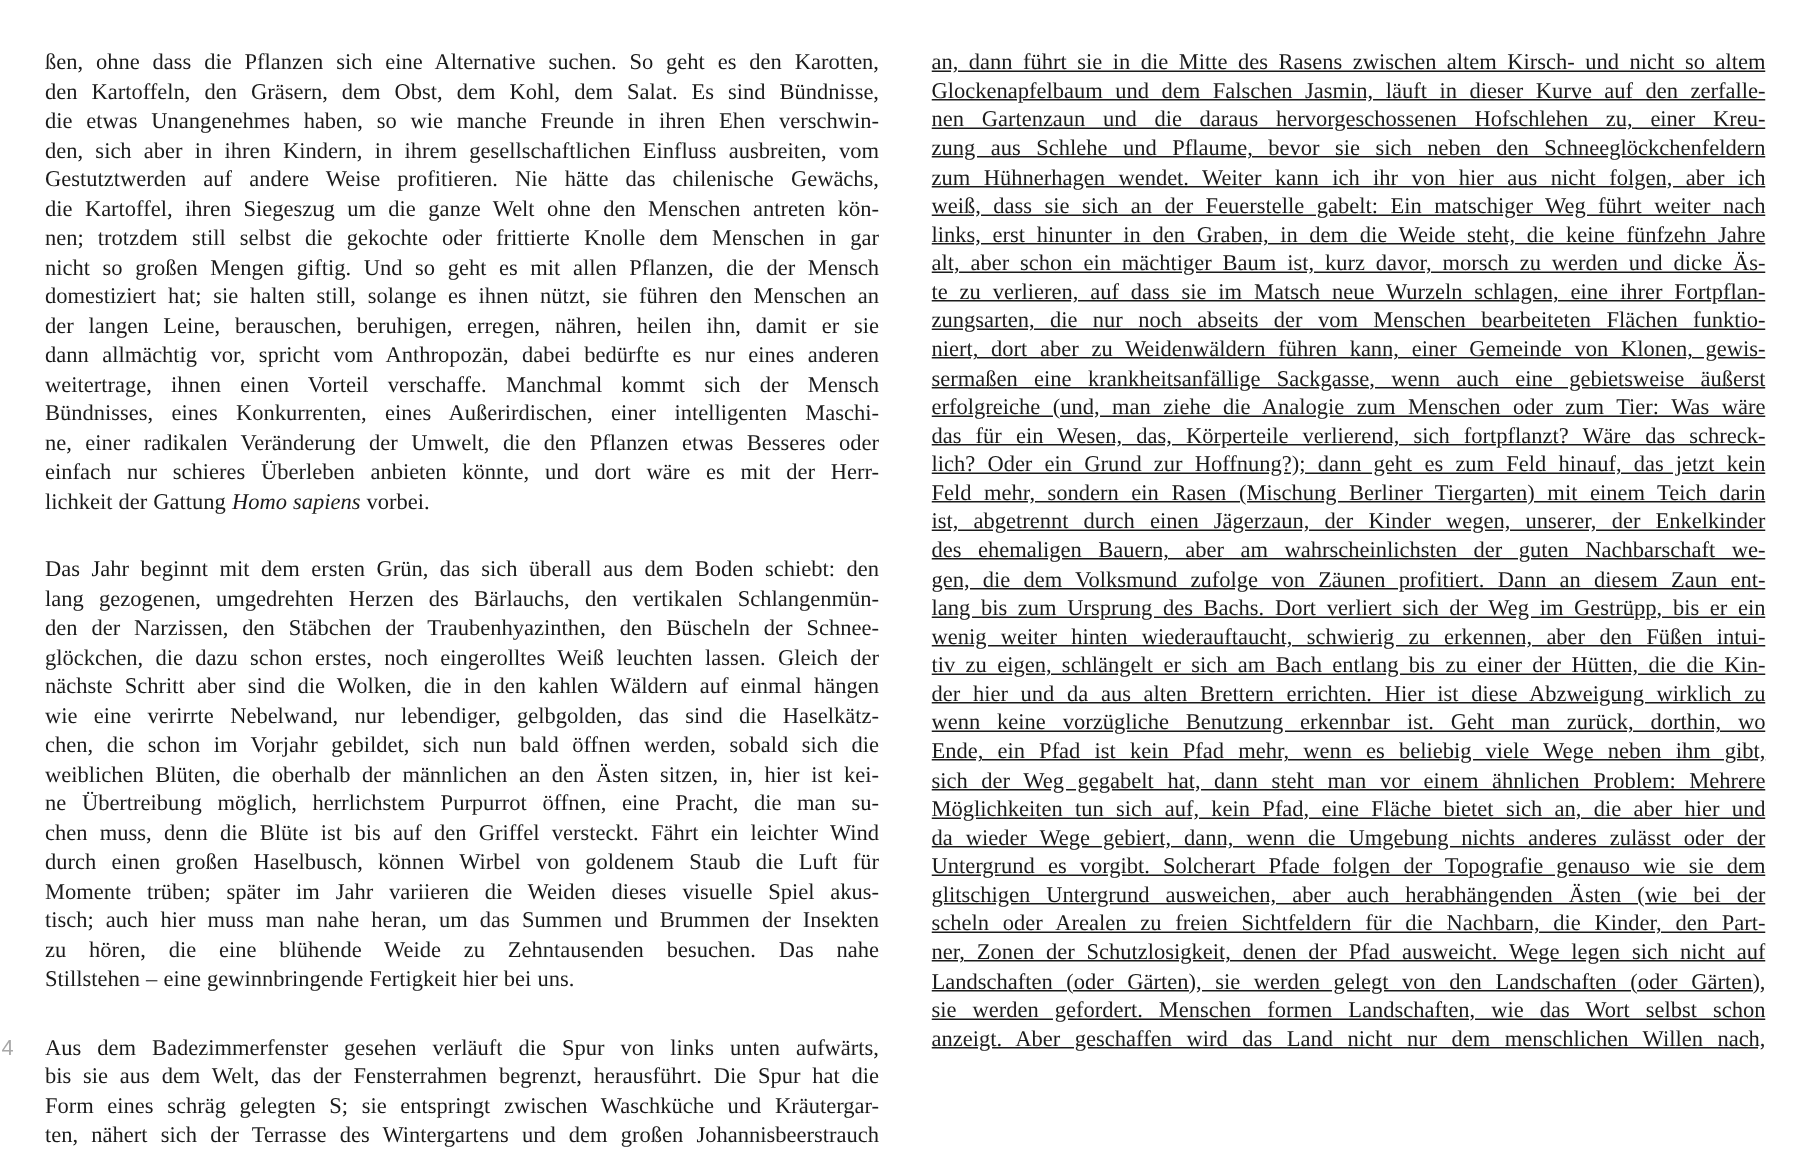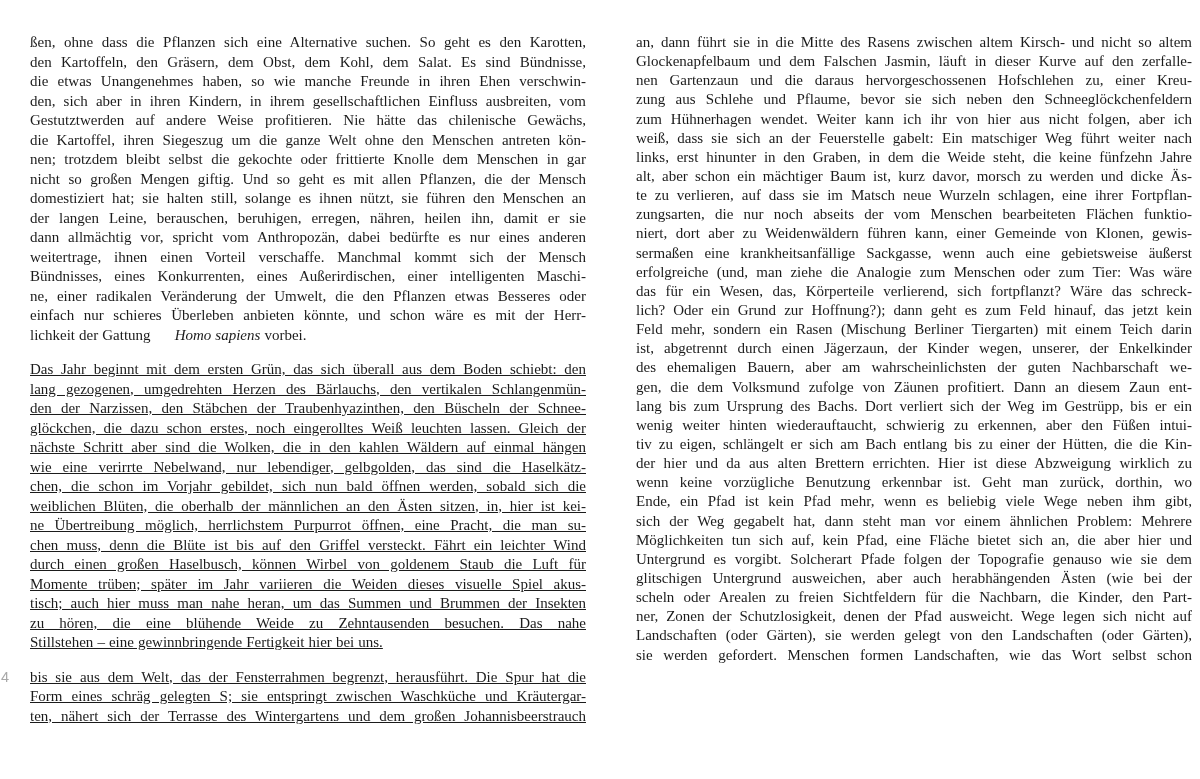--- a/index.html
+++ b/index.html
@@ -21,66 +21,66 @@
     height: 779px;
     background: #ffffff;
   }
   .column {
     position: absolute;
     top: 33px;
     width: 556px;
     font-size: 15px;
   }
   .col-left  { left: 30px;  --lh: 19.5px; line-height: var(--lh); }
-  .col-right { left: 636px; --lh: 19.15px; line-height: var(--lh); }
+  .col-right { left: 621px; --lh: 19.15px; line-height: var(--lh); text-decoration: underline; }
   .paragraph { position: relative; }
-  .paragraph + .paragraph { margin-top: 15px; text-decoration: underline; }
+  .paragraph + .paragraph { margin-top: 26px; }
   .line {
     height: var(--lh);
     overflow: hidden;
     text-align: justify;
     text-align-last: justify;
     -moz-text-align-last: justify;
     word-spacing: 0.02em;
   }
   .line.last-line {
     text-align-last: left;
     -moz-text-align-last: left;
   }
   .margin-number {
     position: absolute;
     left: -29px;
     top: 0.5px;
     color: #a8a8a8;
     font-family: "Liberation Sans", sans-serif;
     font-size: 14.5px;
   }
-  i { font-style: italic; margin-left: 20px; }
+  i { font-style: italic; }
 </style>
 </head>
 <body>
 
 <div class="spread">
   <section class="column col-left">
       <div class="paragraph">
         <div class="line">ßen, ohne dass die Pflanzen sich eine Alternative suchen. So geht es den Karotten,</div>
         <div class="line">den Kartoffeln, den Gräsern, dem Obst, dem Kohl, dem Salat. Es sind Bündnisse,</div>
         <div class="line">die etwas Unangenehmes haben, so wie manche Freunde in ihren Ehen verschwin-</div>
         <div class="line">den, sich aber in ihren Kindern, in ihrem gesellschaftlichen Einfluss ausbreiten, vom</div>
         <div class="line">Gestutztwerden auf andere Weise profitieren. Nie hätte das chilenische Gewächs,</div>
         <div class="line">die Kartoffel, ihren Siegeszug um die ganze Welt ohne den Menschen antreten kön-</div>
-        <div class="line">nen; trotzdem bleibt selbst die gekochte oder frittierte Knolle dem Menschen in gar</div>
+        <div class="line">nen; trotzdem still selbst die gekochte oder frittierte Knolle dem Menschen in gar</div>
         <div class="line">nicht so großen Mengen giftig. Und so geht es mit allen Pflanzen, die der Mensch</div>
         <div class="line">domestiziert hat; sie halten still, solange es ihnen nützt, sie führen den Menschen an</div>
         <div class="line">der langen Leine, berauschen, beruhigen, erregen, nähren, heilen ihn, damit er sie</div>
         <div class="line">dann allmächtig vor, spricht vom Anthropozän, dabei bedürfte es nur eines anderen</div>
         <div class="line">weitertrage, ihnen einen Vorteil verschaffe. Manchmal kommt sich der Mensch</div>
         <div class="line">Bündnisses, eines Konkurrenten, eines Außerirdischen, einer intelligenten Maschi-</div>
         <div class="line">ne, einer radikalen Veränderung der Umwelt, die den Pflanzen etwas Besseres oder</div>
-        <div class="line">einfach nur schieres Überleben anbieten könnte, und schon wäre es mit der Herr-</div>
+        <div class="line">einfach nur schieres Überleben anbieten könnte, und dort wäre es mit der Herr-</div>
         <div class="line last-line"><span>lichkeit der Gattung </span><i>Homo sapiens</i><span> vorbei.</span></div>
       </div>
       <div class="paragraph">
         <div class="line">Das Jahr beginnt mit dem ersten Grün, das sich überall aus dem Boden schiebt: den</div>
         <div class="line">lang gezogenen, umgedrehten Herzen des Bärlauchs, den vertikalen Schlangenmün-</div>
         <div class="line">den der Narzissen, den Stäbchen der Traubenhyazinthen, den Büscheln der Schnee-</div>
         <div class="line">glöckchen, die dazu schon erstes, noch eingerolltes Weiß leuchten lassen. Gleich der</div>
         <div class="line">nächste Schritt aber sind die Wolken, die in den kahlen Wäldern auf einmal hängen</div>
         <div class="line">wie eine verirrte Nebelwand, nur lebendiger, gelbgolden, das sind die Haselkätz-</div>
         <div class="line">chen, die schon im Vorjahr gebildet, sich nun bald öffnen werden, sobald sich die</div>
@@ -88,20 +88,21 @@
         <div class="line">ne Übertreibung möglich, herrlichstem Purpurrot öffnen, eine Pracht, die man su-</div>
         <div class="line">chen muss, denn die Blüte ist bis auf den Griffel versteckt. Fährt ein leichter Wind</div>
         <div class="line">durch einen großen Haselbusch, können Wirbel von goldenem Staub die Luft für</div>
         <div class="line">Momente trüben; später im Jahr variieren die Weiden dieses visuelle Spiel akus-</div>
         <div class="line">tisch; auch hier muss man nahe heran, um das Summen und Brummen der Insekten</div>
         <div class="line">zu hören, die eine blühende Weide zu Zehntausenden besuchen. Das nahe</div>
         <div class="line last-line">Stillstehen – eine gewinnbringende Fertigkeit hier bei uns.</div>
       </div>
       <div class="paragraph">
         <span class="margin-number">4</span>
+        <div class="line">Aus dem Badezimmerfenster gesehen verläuft die Spur von links unten aufwärts,</div>
         <div class="line">bis sie aus dem Welt, das der Fensterrahmen begrenzt, herausführt. Die Spur hat die</div>
         <div class="line">Form eines schräg gelegten S; sie entspringt zwischen Waschküche und Kräutergar-</div>
         <div class="line">ten, nähert sich der Terrasse des Wintergartens und dem großen Johannisbeerstrauch</div>
       </div>
     </section>
   <section class="column col-right">
       <div class="paragraph">
         <div class="line">an, dann führt sie in die Mitte des Rasens zwischen altem Kirsch- und nicht so altem</div>
         <div class="line">Glockenapfelbaum und dem Falschen Jasmin, läuft in dieser Kurve auf den zerfalle-</div>
         <div class="line">nen Gartenzaun und die daraus hervorgeschossenen Hofschlehen zu, einer Kreu-</div>
@@ -122,21 +123,23 @@
         <div class="line">des ehemaligen Bauern, aber am wahrscheinlichsten der guten Nachbarschaft we-</div>
         <div class="line">gen, die dem Volksmund zufolge von Zäunen profitiert. Dann an diesem Zaun ent-</div>
         <div class="line">lang bis zum Ursprung des Bachs. Dort verliert sich der Weg im Gestrüpp, bis er ein</div>
         <div class="line">wenig weiter hinten wiederauftaucht, schwierig zu erkennen, aber den Füßen intui-</div>
         <div class="line">tiv zu eigen, schlängelt er sich am Bach entlang bis zu einer der Hütten, die die Kin-</div>
         <div class="line">der hier und da aus alten Brettern errichten. Hier ist diese Abzweigung wirklich zu</div>
         <div class="line">wenn keine vorzügliche Benutzung erkennbar ist. Geht man zurück, dorthin, wo</div>
         <div class="line">Ende, ein Pfad ist kein Pfad mehr, wenn es beliebig viele Wege neben ihm gibt,</div>
         <div class="line">sich der Weg gegabelt hat, dann steht man vor einem ähnlichen Problem: Mehrere</div>
         <div class="line">Möglichkeiten tun sich auf, kein Pfad, eine Fläche bietet sich an, die aber hier und</div>
+        <div class="line">da wieder Wege gebiert, dann, wenn die Umgebung nichts anderes zulässt oder der</div>
         <div class="line">Untergrund es vorgibt. Solcherart Pfade folgen der Topografie genauso wie sie dem</div>
         <div class="line">glitschigen Untergrund ausweichen, aber auch herabhängenden Ästen (wie bei der</div>
         <div class="line">scheln oder Arealen zu freien Sichtfeldern für die Nachbarn, die Kinder, den Part-</div>
         <div class="line">ner, Zonen der Schutzlosigkeit, denen der Pfad ausweicht. Wege legen sich nicht auf</div>
         <div class="line">Landschaften (oder Gärten), sie werden gelegt von den Landschaften (oder Gärten),</div>
         <div class="line">sie werden gefordert. Menschen formen Landschaften, wie das Wort selbst schon</div>
+        <div class="line">anzeigt. Aber geschaffen wird das Land nicht nur dem menschlichen Willen nach,</div>
       </div>
     </section>
 </div>
 
 </body></html>

